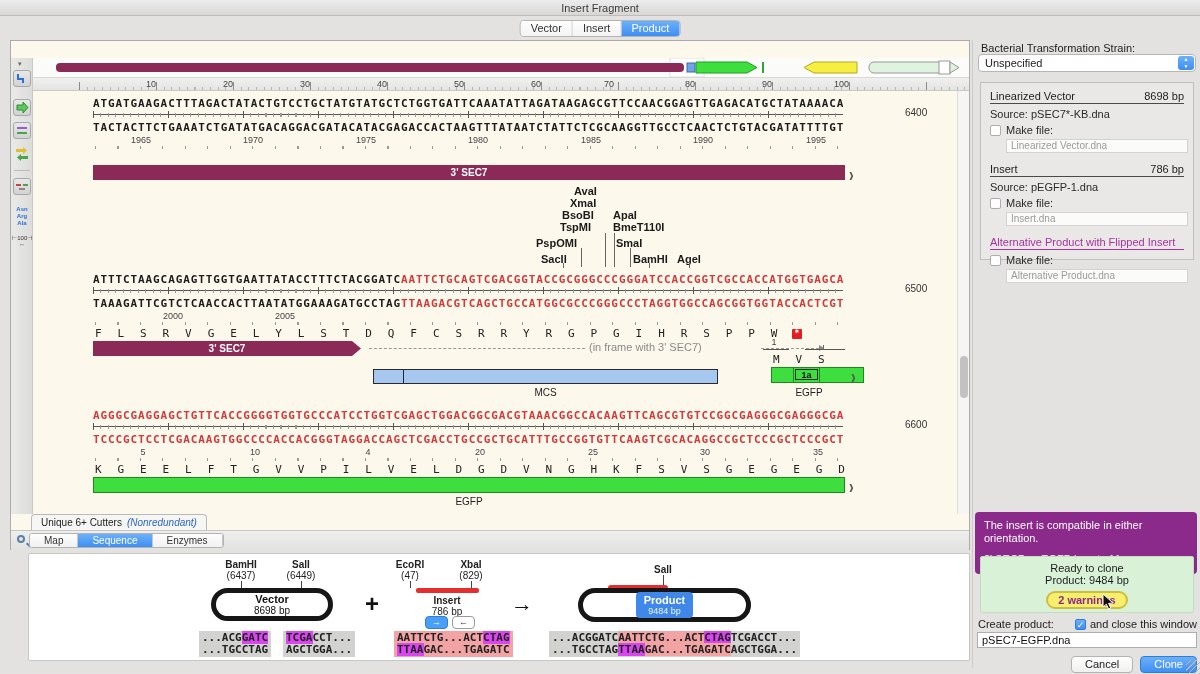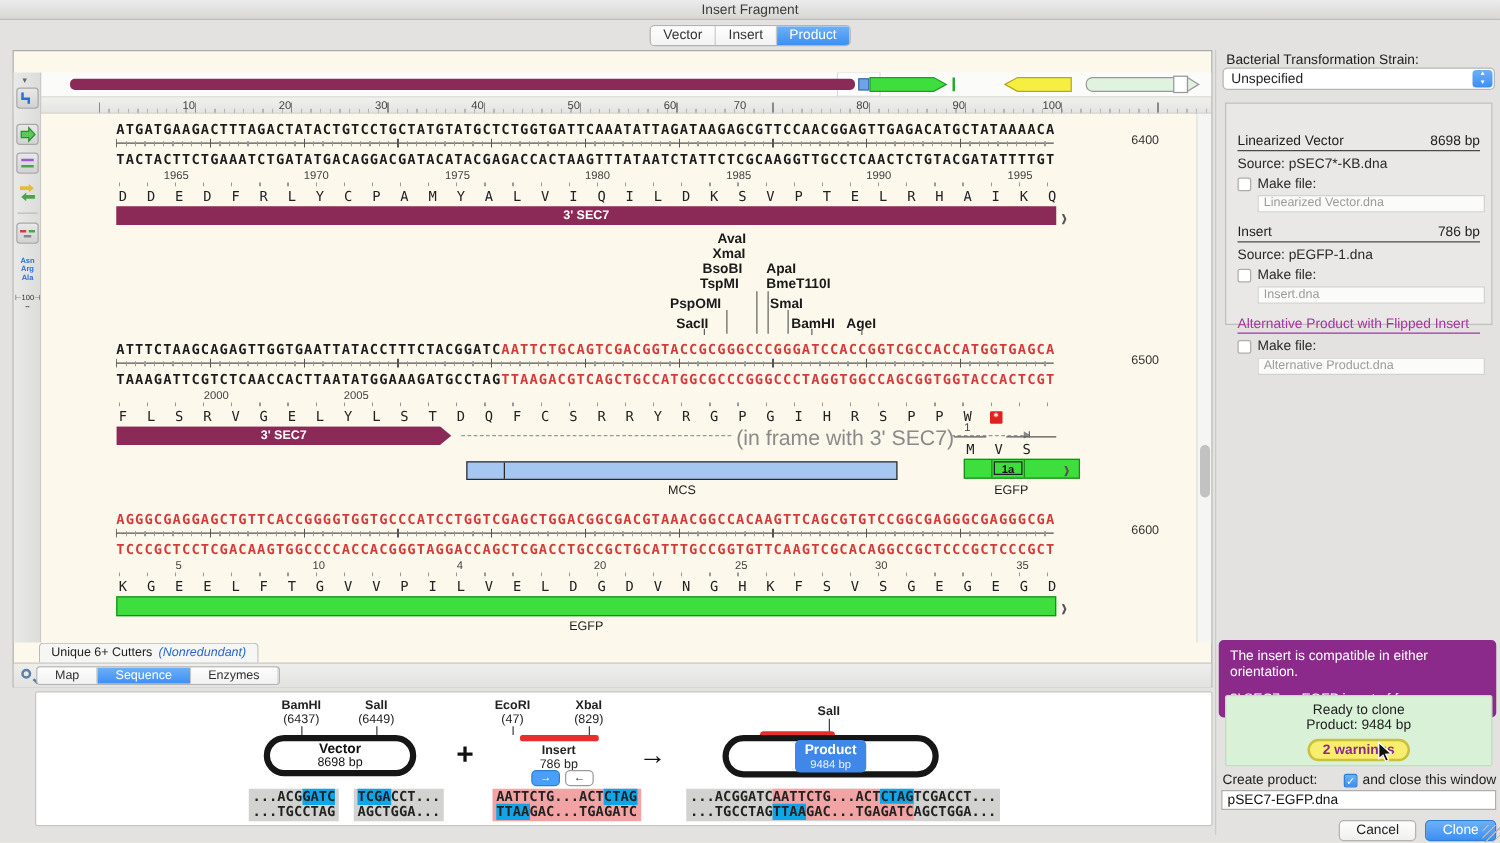--- a/index.html
+++ b/index.html
@@ -42,21 +42,21 @@
   .aaticks { position:absolute; left:62px; width:750px; height:3px; background:repeating-linear-gradient(90deg,#999 0 1px,transparent 1px 22.5px); }
   .aa { position:absolute; font-family:"DejaVu Sans Mono",monospace; font-size:11px; letter-spacing:.89px; word-spacing:7.5px; white-space:pre; color:#222; }
   .stopbox { display:inline-block; width:10px; height:10px; background:#e02020; color:#fff; font-size:8px; line-height:10px; text-align:center; border-radius:1px; margin-left:14px; vertical-align:1px; font-weight:bold; }
   .featbar { position:absolute; height:15px; background:#8c2a57; color:#fff; font-size:10px; font-weight:bold; text-align:center; line-height:15px; }
   .tip { clip-path:polygon(0 0,calc(100% - 9px) 0,100% 50%,calc(100% - 9px) 100%,0 100%); }
   .cont { position:absolute; font-size:14px; color:#555; transform:scaleY(1.5); font-weight:bold; }
   .enz { position:absolute; font-size:11px; font-weight:bold; color:#1a1a1a; }
   .vtick { position:absolute; width:1px; background:#666; }
   .dash { position:absolute; border-top:1px dashed #999; height:0; }
   .dasharrow { position:absolute; width:0; height:0; border-left:5px solid #888; border-top:3px solid transparent; border-bottom:3px solid transparent; }
-  .inframe { position:absolute; font-size:17px; color:#8a8a8a; }
+  .inframe { position:absolute; font-size:11px; color:#8a8a8a; }
   .greenbar { position:absolute; height:16px; background:#3ede3e; border:1px solid #1d8a1d; color:#111; }
   .barlab { position:absolute; text-align:center; font-size:10px; color:#222; }
 
   #vscroll { left:946px; top:50px; width:12px; height:423px; background:#f5f5f3; border-left:1px solid #e0e0de; }
   #vthumb { position:absolute; left:2px; top:265px; width:8px; height:42px; background:#c2c2c2; border-radius:4px; }
 
   #cutters { left:20px; top:473px; height:16px; background:#f6f6f4; border:1px solid #b9b9b7; border-bottom:none; border-radius:4px 4px 0 0; font-size:10px; padding:2px 9px; color:#222; }
   #cutters .blue { color:#2a66cc; margin-left:5px;font-style:italic; }
   #ctrlrow { left:0; top:489px; width:958px; height:20px; background:linear-gradient(#eeeeec,#e2e2e0); border-top:1px solid #c6c6c4; }
   #mag { position:absolute; left:6px; top:4px; width:8px; height:8px; border:2px solid #5a7fa8; border-radius:50%; }
@@ -79,29 +79,29 @@
   #resarrow { position:absolute; left:482px; top:37px; font-size:22px; font-weight:bold; color:#111; }
   #pred { position:absolute; left:579px; top:31px; width:60px; height:6px; background:#e62e2e; border-radius:3px; }
   #pbadge { background:#3f87e8; border-radius:4px; padding:2px 8px; text-align:center; }
   #pbadge .n { color:#fff; font-size:11px; font-weight:bold; line-height:12px; }
   #pbadge .s { color:#eaf2ff; font-size:9px; line-height:10px; }
   .obtn { position:absolute; top:62px; height:13px; border:1px solid #9a9a9a; border-radius:4px; font-size:9px; line-height:11px; padding:0 6px; background:#fff; color:#333; }
   .obtn.sel { background:#4aa0f7; border-color:#2d7fd6; color:#fff; }
   .dseq { position:absolute; font-family:"DejaVu Sans Mono",monospace; font-size:11px; font-weight:bold; line-height:12px; white-space:pre; color:#222; padding:1px 3px; }
   .gbg { background:#d2d2d0; }
   .pbg { background:#f2a3a3; }
-  .dseq .ov { background:#0ea5e9;text-align:right; }
+  .dseq .ov { background:#d946ef;text-align:right; }
   .dseq .pk { background:#f2a3a3; }
 
   
   #sidebar { left:975px; top:40px; width:225px; height:634px; }
   .sblabel { font-size:11px; color:#1d1d1d; }
   #strainsel { position:absolute; left:3px; top:14px; width:218px; height:18px; background:#fff; border:1px solid #b6b6b4; border-radius:4px; font-size:11px; color:#222; line-height:16px; padding-left:6px; }
   #stepper { position:absolute; right:1px; top:1px; width:16px; height:14px; background:linear-gradient(#6cb0f8,#3e8ef3); border-radius:3px; color:#fff; font-size:5px; line-height:7px; text-align:center; }
-  #groupbox { position:absolute; left:5px; top:42px; width:214px; height:178px; background:#e9e8e6; border:1px solid #bfbfbd; padding:24px 9px; }
+  #groupbox { position:absolute; left:5px; top:42px; width:214px; height:178px; background:#e9e8e6; border:1px solid #bfbfbd; padding:7px 9px; }
   .sechead { display:flex; justify-content:space-between; border-bottom:1px solid #4a4a4a; padding-bottom:1px; font-size:11px; color:#1d1d1d; }
   .sechead.purple { color:#a832a0; border-bottom-color:#a832a0; }
   .src { font-size:11px; color:#2a2a2a; margin-top:4px; }
   .mkrow { display:flex; align-items:center; margin-top:4px; }
   .cbx { width:11px; height:11px; background:#fff; border:1px solid #adadab; border-radius:2px; margin-right:5px; }
   .cbx.on { background:linear-gradient(#6cb0f8,#3e8ef3); border-color:#2d7fd6; color:#fff; font-size:9px; line-height:11px; text-align:center; }
   .mklab { font-size:11px; color:#2a2a2a; }
   .ffield { margin:3px 0 10px 16px; width:182px; height:14px; background:#fbfbfa; border:1px solid #d2d2d0; font-size:10px; color:#9b9b99; line-height:12px; padding-left:4px; }
   #tooltip { position:absolute; left:0px; top:472px; width:222px; background:#8b2a8b; border-radius:4px; color:#fff; font-size:11px; padding:7px 9px 8px; line-height:13px; }
   #tooltip .l1 { margin-bottom:8px; }
@@ -147,21 +147,21 @@
       </svg>
     </div>
 
     <div id="ovruler" class="abs">
       <span class="rlab" style="left:115px">10</span>
       <span class="rlab" style="left:192px">20</span>
       <span class="rlab" style="left:269px">30</span>
       <span class="rlab" style="left:346px">40</span>
       <span class="rlab" style="left:423px">50</span>
       <span class="rlab" style="left:500px">60</span>
-      <span class="rlab" style="left:556px">70</span>
+      <span class="rlab" style="left:573px">70</span>
       <span class="rlab" style="left:654px">80</span>
       <span class="rlab" style="left:731px">90</span>
       <span class="rlab" style="left:808px">100</span>
     </div>
 
     <div id="toolbar" class="abs">
       <div style="position:absolute;left:7px;top:2px;font-size:7px;color:#666">▾</div>
       <div class="tbtn" style="top:12px">
         <svg width="16" height="15">
             <polyline points="4,3 4,8 9,8 9,12" fill="none" stroke="#2a6fd8" stroke-width="2"></polyline>
@@ -208,21 +208,20 @@
       <div class="seq" style="left:60px;top:30px">TACTACTTCTGAAATCTGATATGACAGGACGATACATACGAGACCACTAAGTTTATAATCTATTCTCGCAAGGTTGCCTCAACTCTGTACGATATTTTGT</div>
       <div class="posnum" style="top:16px">6400</div>
       <span class="aalab" style="left:88px;top:44px">1965</span>
       <span class="aalab" style="left:200px;top:44px">1970</span>
       <span class="aalab" style="left:313px;top:44px">1975</span>
       <span class="aalab" style="left:425px;top:44px">1980</span>
       <span class="aalab" style="left:538px;top:44px">1985</span>
       <span class="aalab" style="left:650px;top:44px">1990</span>
       <span class="aalab" style="left:763px;top:44px">1995</span>
       <div class="aaticks" style="top:55px"></div>
-      <div class="aa" style="left:62px;top:60px">D D E D F R L Y C P A M Y A L V I Q I L D K S V P T E L R H A I K Q</div>
       <div class="featbar" style="left:60px;top:74px;width:752px">3' SEC7</div>
       <div class="cont" style="left:816px;top:74px">›</div>
 
       <div class="enz" style="left:541px;top:94px">AvaI</div>
       <div class="enz" style="left:537px;top:106px">XmaI</div>
       <div class="enz" style="left:529px;top:118px">BsoBI</div>
       <div class="enz" style="left:527px;top:130px">TspMI</div>
       <div class="enz" style="left:580px;top:118px">ApaI</div>
       <div class="enz" style="left:580px;top:130px">BmeT110I</div>
       <div class="enz" style="left:503px;top:146px">PspOMI</div>

